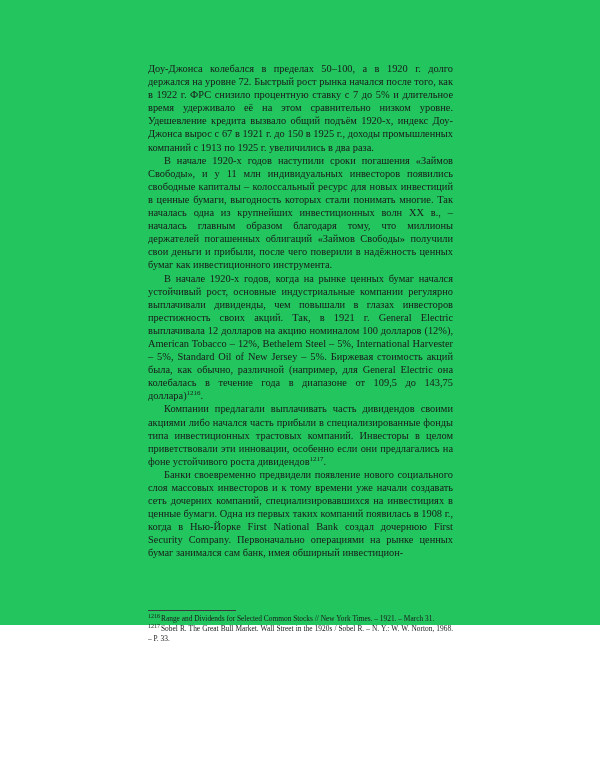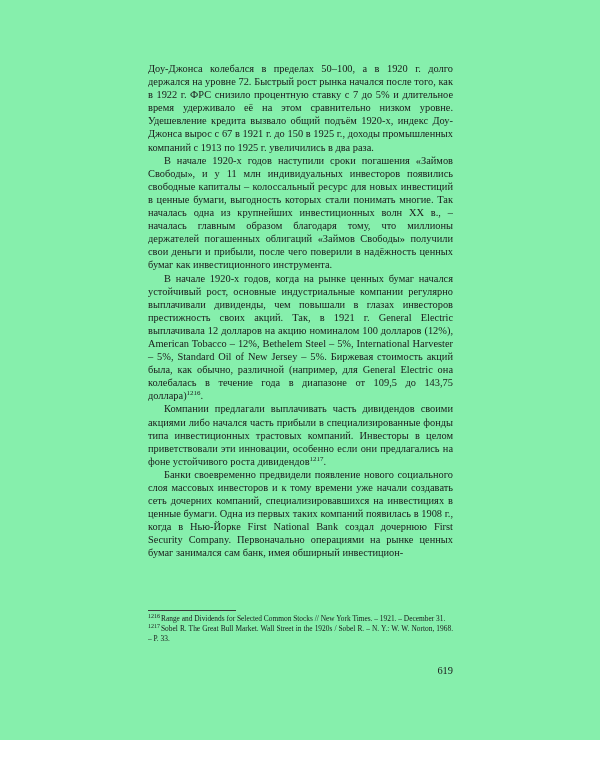--- a/index.html
+++ b/index.html
@@ -13,22 +13,22 @@
     font-family: "Liberation Serif", serif;
     color: #1a1a1a;
     position: relative;
     overflow: hidden;
   }
   .page {
     position: absolute;
     left: 0;
     top: 0;
     width: 600px;
-    height: 740px;
-    background: #86efac;
+    height: 625px;
+    background: #22c55e;
   }
   .text-block {
     position: absolute;
     left: 148px;
     top: 62px;
     width: 305px;
   }
   .para {
     margin: 0;
     font-size: 10.4px;
@@ -87,19 +87,18 @@
   <div class="text-block">
     <p class="para first">Доу-Джонса колебался в пределах 50–100, а в 1920 г. долго держался на уровне 72. Быстрый рост рынка начался после того, как в 1922 г. ФРС снизило процентную ставку с 7 до 5% и длительное время удерживало её на этом сравнительно низком уровне. Удешевление кредита вызвало общий подъём 1920-х, индекс Доу-Джонса вырос с 67 в 1921 г. до 150 в 1925 г., доходы промышленных компаний с 1913 по 1925 г. увеличились в два раза.</p>
     <p class="para">В начале 1920-х годов наступили сроки погашения «Займов Свободы», и у 11 млн индивидуальных инвесторов появились свободные капиталы – колоссальный ресурс для новых инвестиций в ценные бумаги, выгодность которых стали понимать многие. Так началась одна из крупнейших инвестиционных волн XX в., – началась главным образом благодаря тому, что миллионы держателей погашенных облигаций «Займов Свободы» получили свои деньги и прибыли, после чего поверили в надёжность ценных бумаг как инвестиционного инструмента.</p>
     <p class="para"><span>В начале 1920-х годов, когда на рынке ценных бумаг начался устойчивый рост, основные индустриальные компании регулярно выплачивали дивиденды, чем повышали в глазах инвесторов престижность своих акций. Так, в 1921 г. General Electric выплачивала 12 долларов на акцию номиналом 100 долларов (12%), American Tobacco – 12%, Bethelem Steel – 5%, International Harvester – 5%, Standard Oil of New Jersey – 5%. Биржевая стоимость акций была, как обычно, различной (например, для General Electric она колебалась в течение года в диапазоне от 109,5 до 143,75 доллара)</span><span class="sup">1216</span>.</p>
     <p class="para"><span>Компании предлагали выплачивать часть дивидендов своими акциями либо начался часть прибыли в специализированные фонды типа инвестиционных трастовых компаний. Инвесторы в целом приветствовали эти инновации, особенно если они предлагались на фоне устойчивого роста дивидендов</span><span class="sup">1217</span>.</p>
     <p class="para">Банки своевременно предвидели появление нового социального слоя массовых инвесторов и к тому времени уже начали создавать сеть дочерних компаний, специализировавшихся на инвестициях в ценные бумаги. Одна из первых таких компаний появилась в 1908 г., когда в Нью-Йорке First National Bank создал дочернюю First Security Company. Первоначально операциями на рынке ценных бумаг занимался сам банк, имея обширный инвестицион-</p>
   </div>
 
   <div class="footnotes">
     <div class="fn-rule"></div>
-    <p class="fn"><span class="fn-num">1216</span><span>Range and Dividends for Selected Common Stocks // New York Times. – 1921. – December 31.</span></p>
+    <p class="fn"><span class="fn-num">1216</span><span>Range and Dividends for Selected Common Stocks // New York Times. – 1921. – March 31.</span></p>
     <p class="fn"><span class="fn-num">1217</span><span>Sobel R. The Great Bull Market. Wall Street in the 1920s / Sobel R. – N. Y.: W. W. Norton, 1968. – P. 33.</span></p>
   </div>
 
-  <div class="page-number">619</div>
 
 </div>
 
 </body></html>

